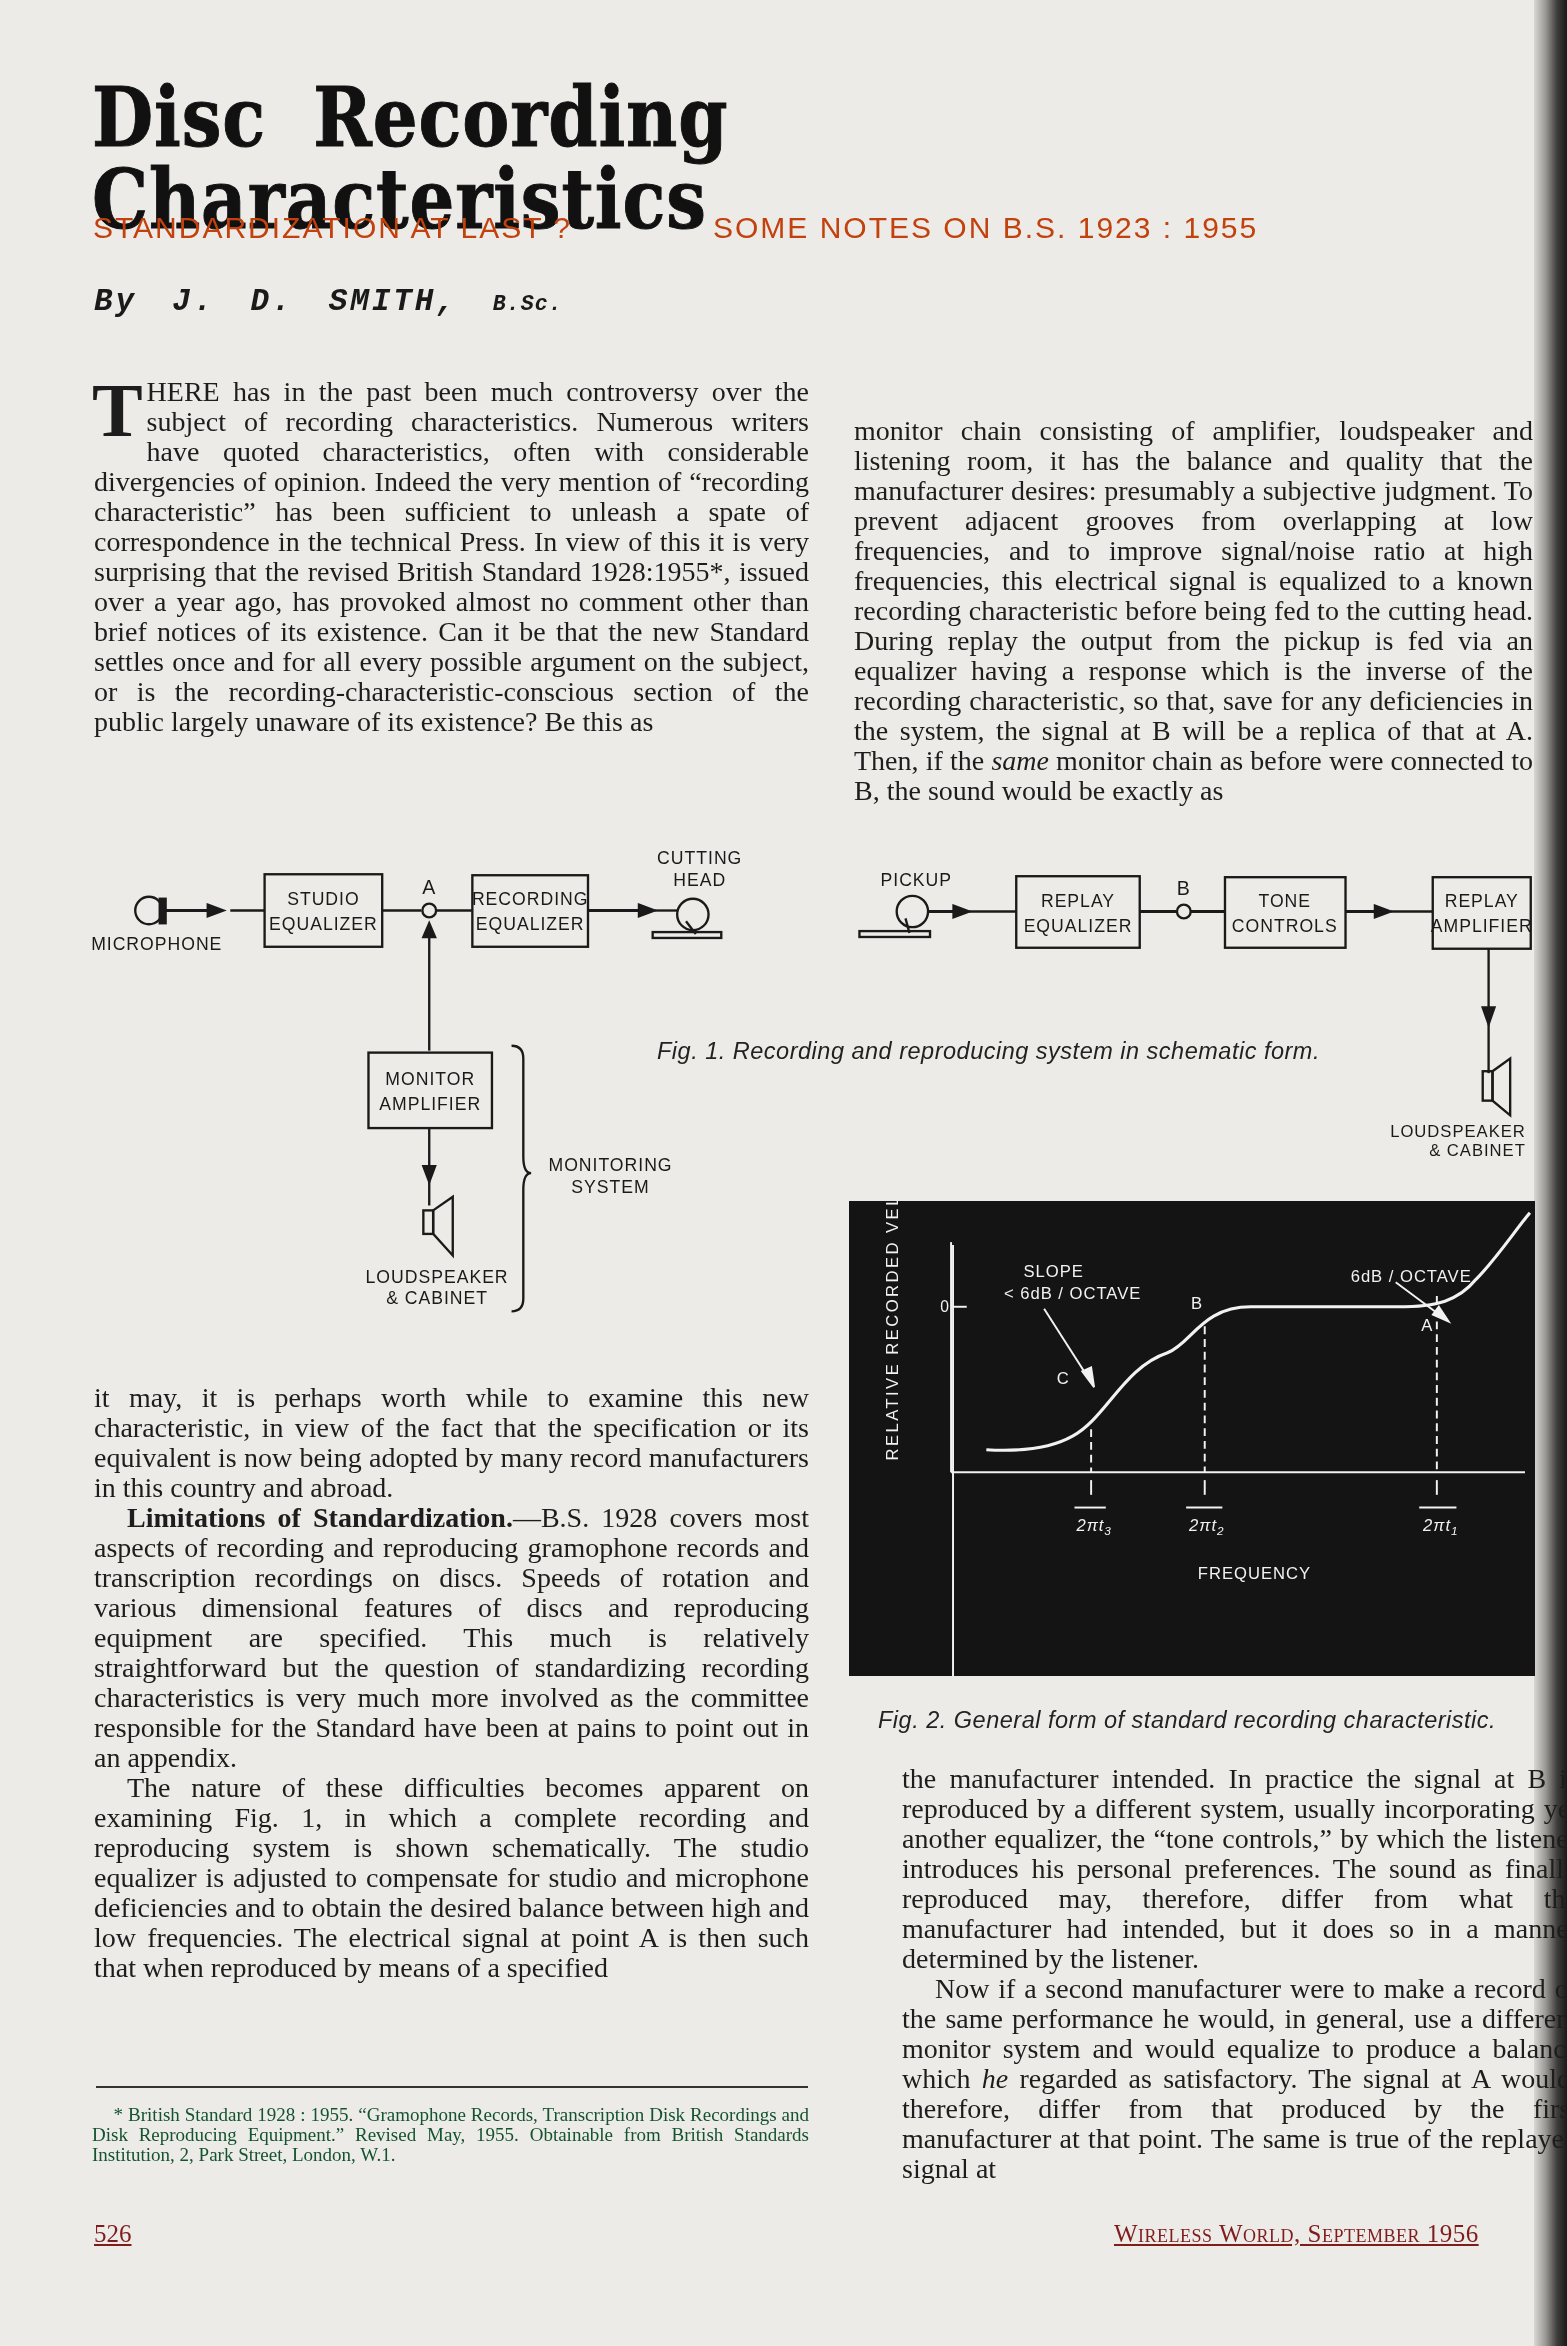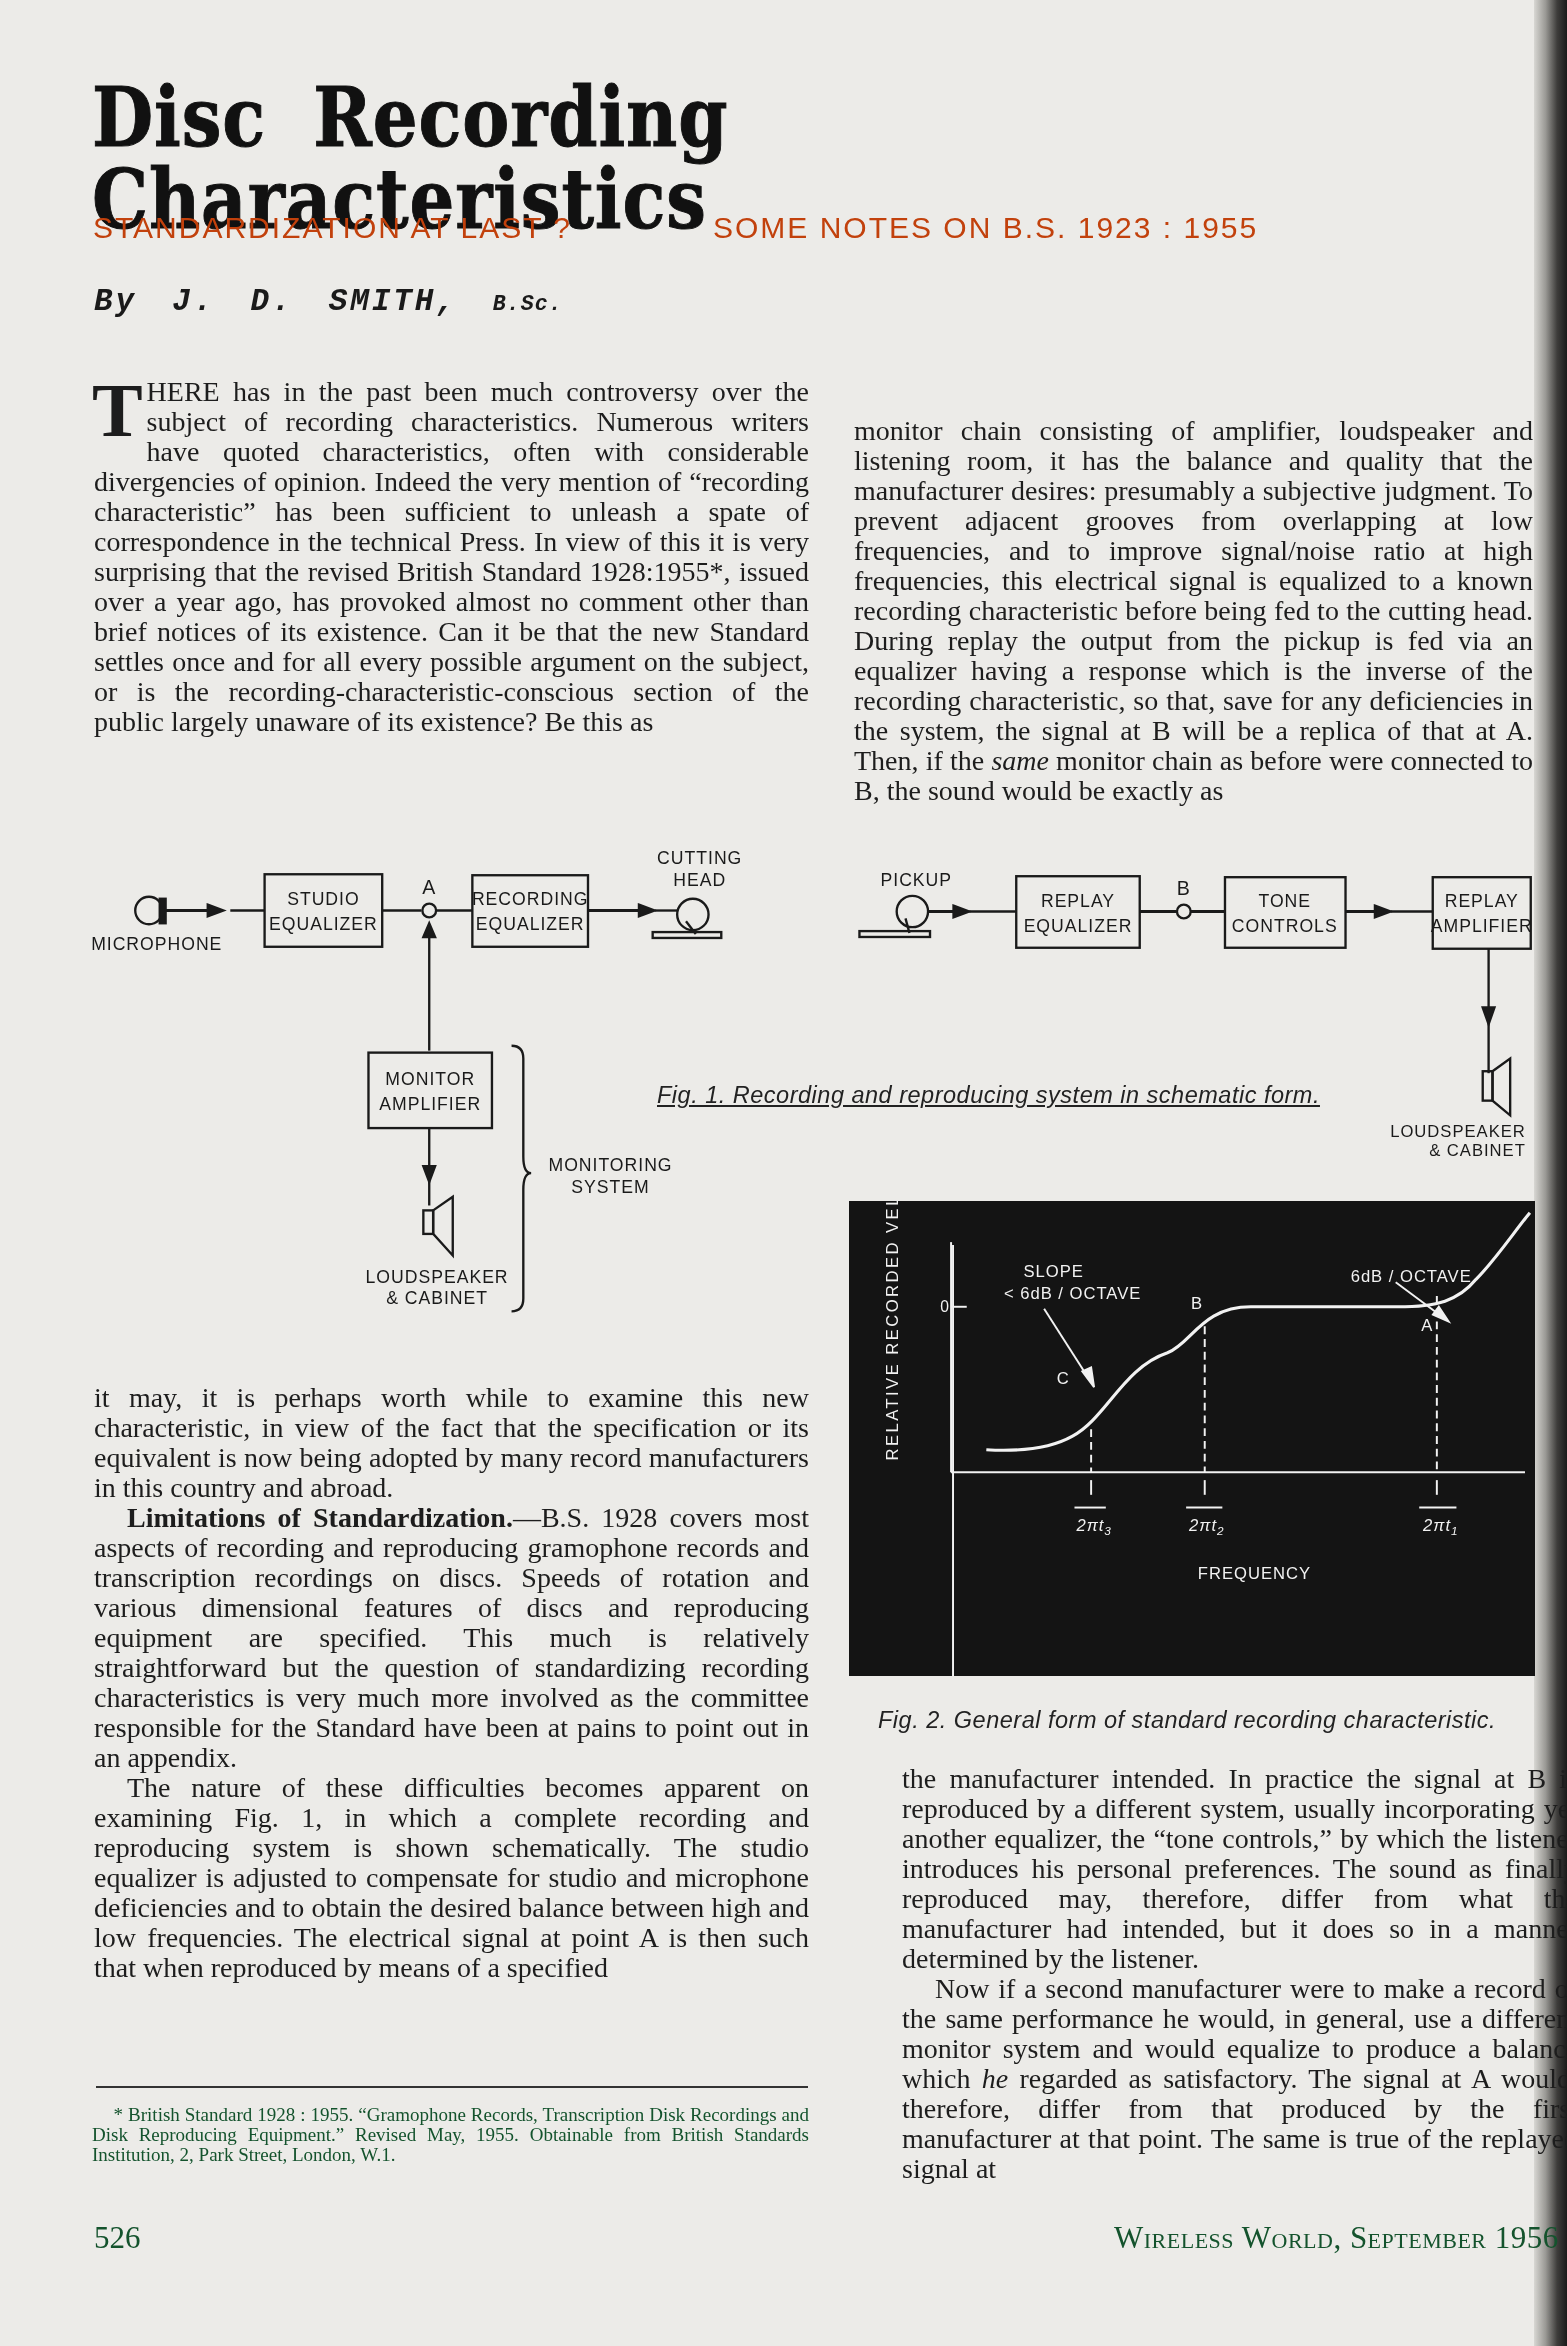--- a/index.html
+++ b/index.html
@@ -43,21 +43,21 @@
   }
   .footnote-rule {
     position: absolute; left: 96px; top: 2086px; width: 712px; height: 2px; background: #333;
   }
   .footnote {
     position: absolute; left: 92px; top: 2105px; width: 717px;
     font-size: 19px; line-height: 20px; text-align: justify; color: #14532d;
   }
   .footnote p { margin: 0; text-indent: 21.6px; }
   .folio {
-    position: absolute; top: 2220px; font-size: 31px; color: #14532d;
+    position: absolute; top: 2220px; font-size: 25px; color: #7f1d1d; text-decoration: underline;
   }
   .folio.right { font-variant: small-caps; letter-spacing: 0.5px; }
   .fig-caption {
     position: absolute; font-family: "Liberation Sans", sans-serif; font-style: italic;
     font-size: 23.5px; color: #222; letter-spacing: 0.5px;
   }
   svg text { font-family: "Liberation Sans", sans-serif; }
   .diagram { position: absolute; left: 0; top: 0; }
   .chart-panel {
     position: absolute; left: 849px; top: 1201px; width: 686px; height: 475px;
@@ -168,21 +168,21 @@
     <text x="1100" y="951" text-anchor="middle">EQUALIZER</text>
     <text x="1208" y="913" text-anchor="middle" font-size="20">B</text>
     <text x="1311" y="925" text-anchor="middle">TONE</text>
     <text x="1311" y="951" text-anchor="middle">CONTROLS</text>
     <text x="1512" y="925" text-anchor="middle">REPLAY</text>
     <text x="1512" y="951" text-anchor="middle">AMPLIFIER</text>
     <text x="1557" y="1160" text-anchor="end" font-size="17">LOUDSPEAKER</text>
     <text x="1557" y="1180" text-anchor="end" font-size="17">&amp; CABINET</text>
   </g>
 </svg>
-<div class="fig-caption" style="left:657px; top:1082px;text-decoration:underline;">Fig. 1. Recording and reproducing system in schematic form.</div>
+<div class="fig-caption" style="left:657px; top:1038px;">Fig. 1. Recording and reproducing system in schematic form.</div>
 
 <div class="chart-panel">
   <svg width="686" height="475" viewBox="0 0 700 485">
     <g stroke="#f2f2f2" fill="none" stroke-width="2">
       <line x1="106" y1="45" x2="106" y2="500"></line>
       <line x1="100" y1="1225" x2="100" y2="1225"></line>
       <line x1="102" y1="292" x2="690" y2="292" stroke-width="0"></line>
       <line x1="104" y1="42" x2="104" y2="277"></line>
       <line x1="104" y1="277" x2="690" y2="277"></line>
       <line x1="104" y1="108" x2="120" y2="108"></line>

